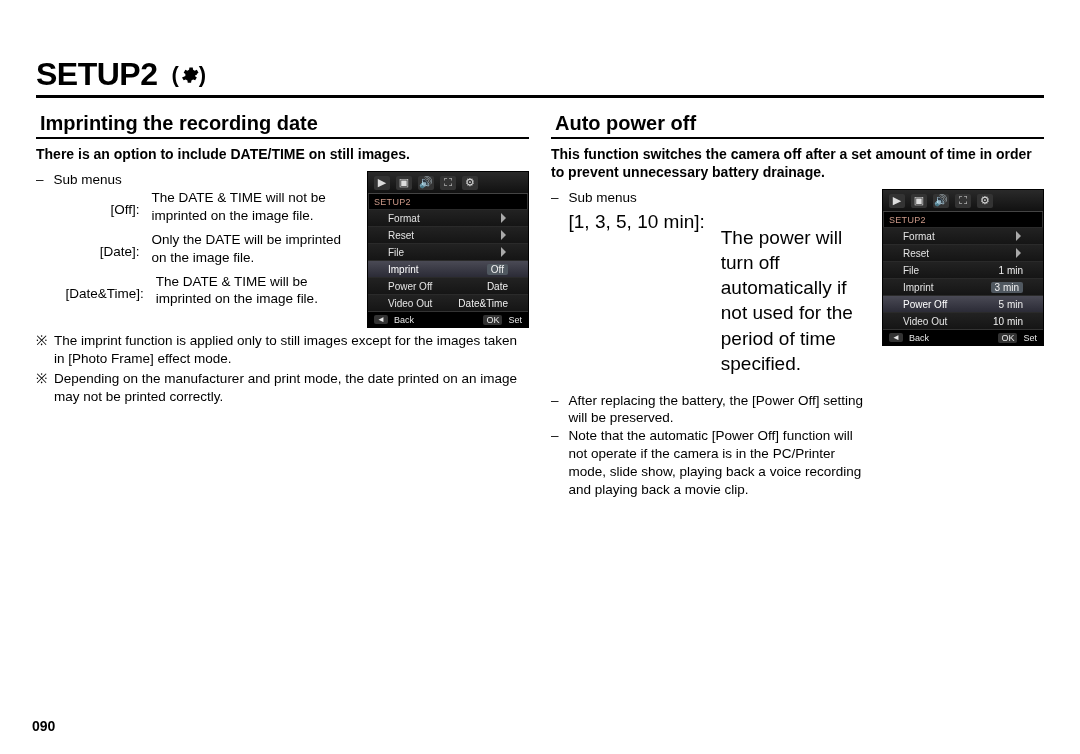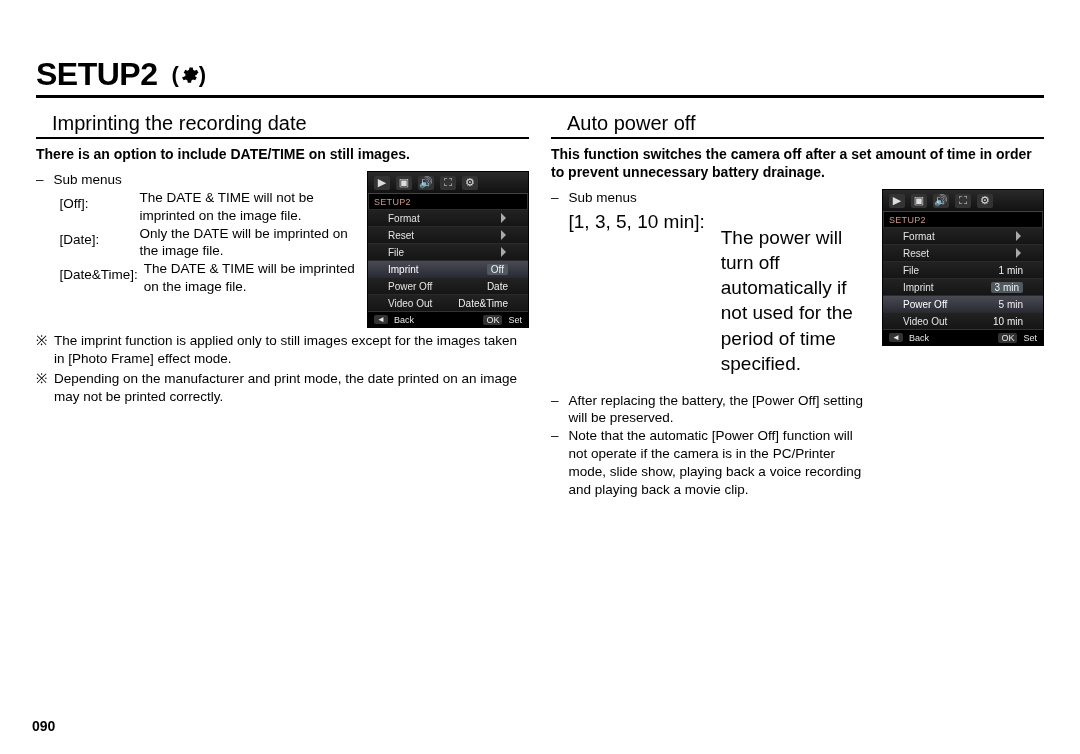--- a/index.html
+++ b/index.html
@@ -39,43 +39,43 @@
   .col {
     flex: 1 1 50%;
     min-width: 0;
   }
   .section-heading-wrap {
     border-bottom: 2px solid #000;
     margin-bottom: 6px;
   }
   .section-heading {
     font-size: 20px;
-    font-weight: 400;
-    margin: 0 0 2px 16px;
+    font-weight: 700;
+    margin: 0 0 2px 4px;
   }
   .intro {
     font-size: 14px;
     font-weight: 600;
     margin: 0 0 8px 0;
     line-height: 1.3;
   }
   .body-wrap {
     display: flex;
     gap: 10px;
     align-items: flex-start;
     margin-bottom: 4px;
   }
   .text-col { flex: 1 1 auto; }
   .dash-list { list-style: none; margin: 0; padding: 0; font-size: 13.5px; line-height: 1.32; }
   .dash-list > li { display: flex; gap: 10px; }
   .dash-list > li::before { content: "–"; flex: 0 0 auto; }
   .dash-list .li-body { flex: 1 1 auto; }
   .sub-dl { margin: 0; font-size: 13.5px; line-height: 1.32; }
   .sub-dl .row { display: flex; }
-  .sub-dl dt { flex: 0 0 74px; margin: 6px; white-space: nowrap; }
+  .sub-dl dt { flex: 0 0 74px; margin: 12px; white-space: nowrap; text-align: right; }
   .sub-dl dd { margin: 0; flex: 1 1 auto; }
   .sub-dl2 { margin: 2px 0 0 0; font-size: 19px; line-height: 1.32; }
   .sub-dl2 .row { display: flex; }
   .sub-dl2 dt { flex: 0 0 102px; margin: 0; white-space: nowrap; }
   .sub-dl2 dd { margin: 16px; flex: 1 1 auto; }
   .notes { list-style: none; margin: 0; padding: 0; font-size: 13.5px; line-height: 1.32; }
   .notes li { position: relative; padding-left: 18px; margin-top: 2px; }
   .notes li::before {
     content: "※";
     position: absolute; left: 0; top: 0;

